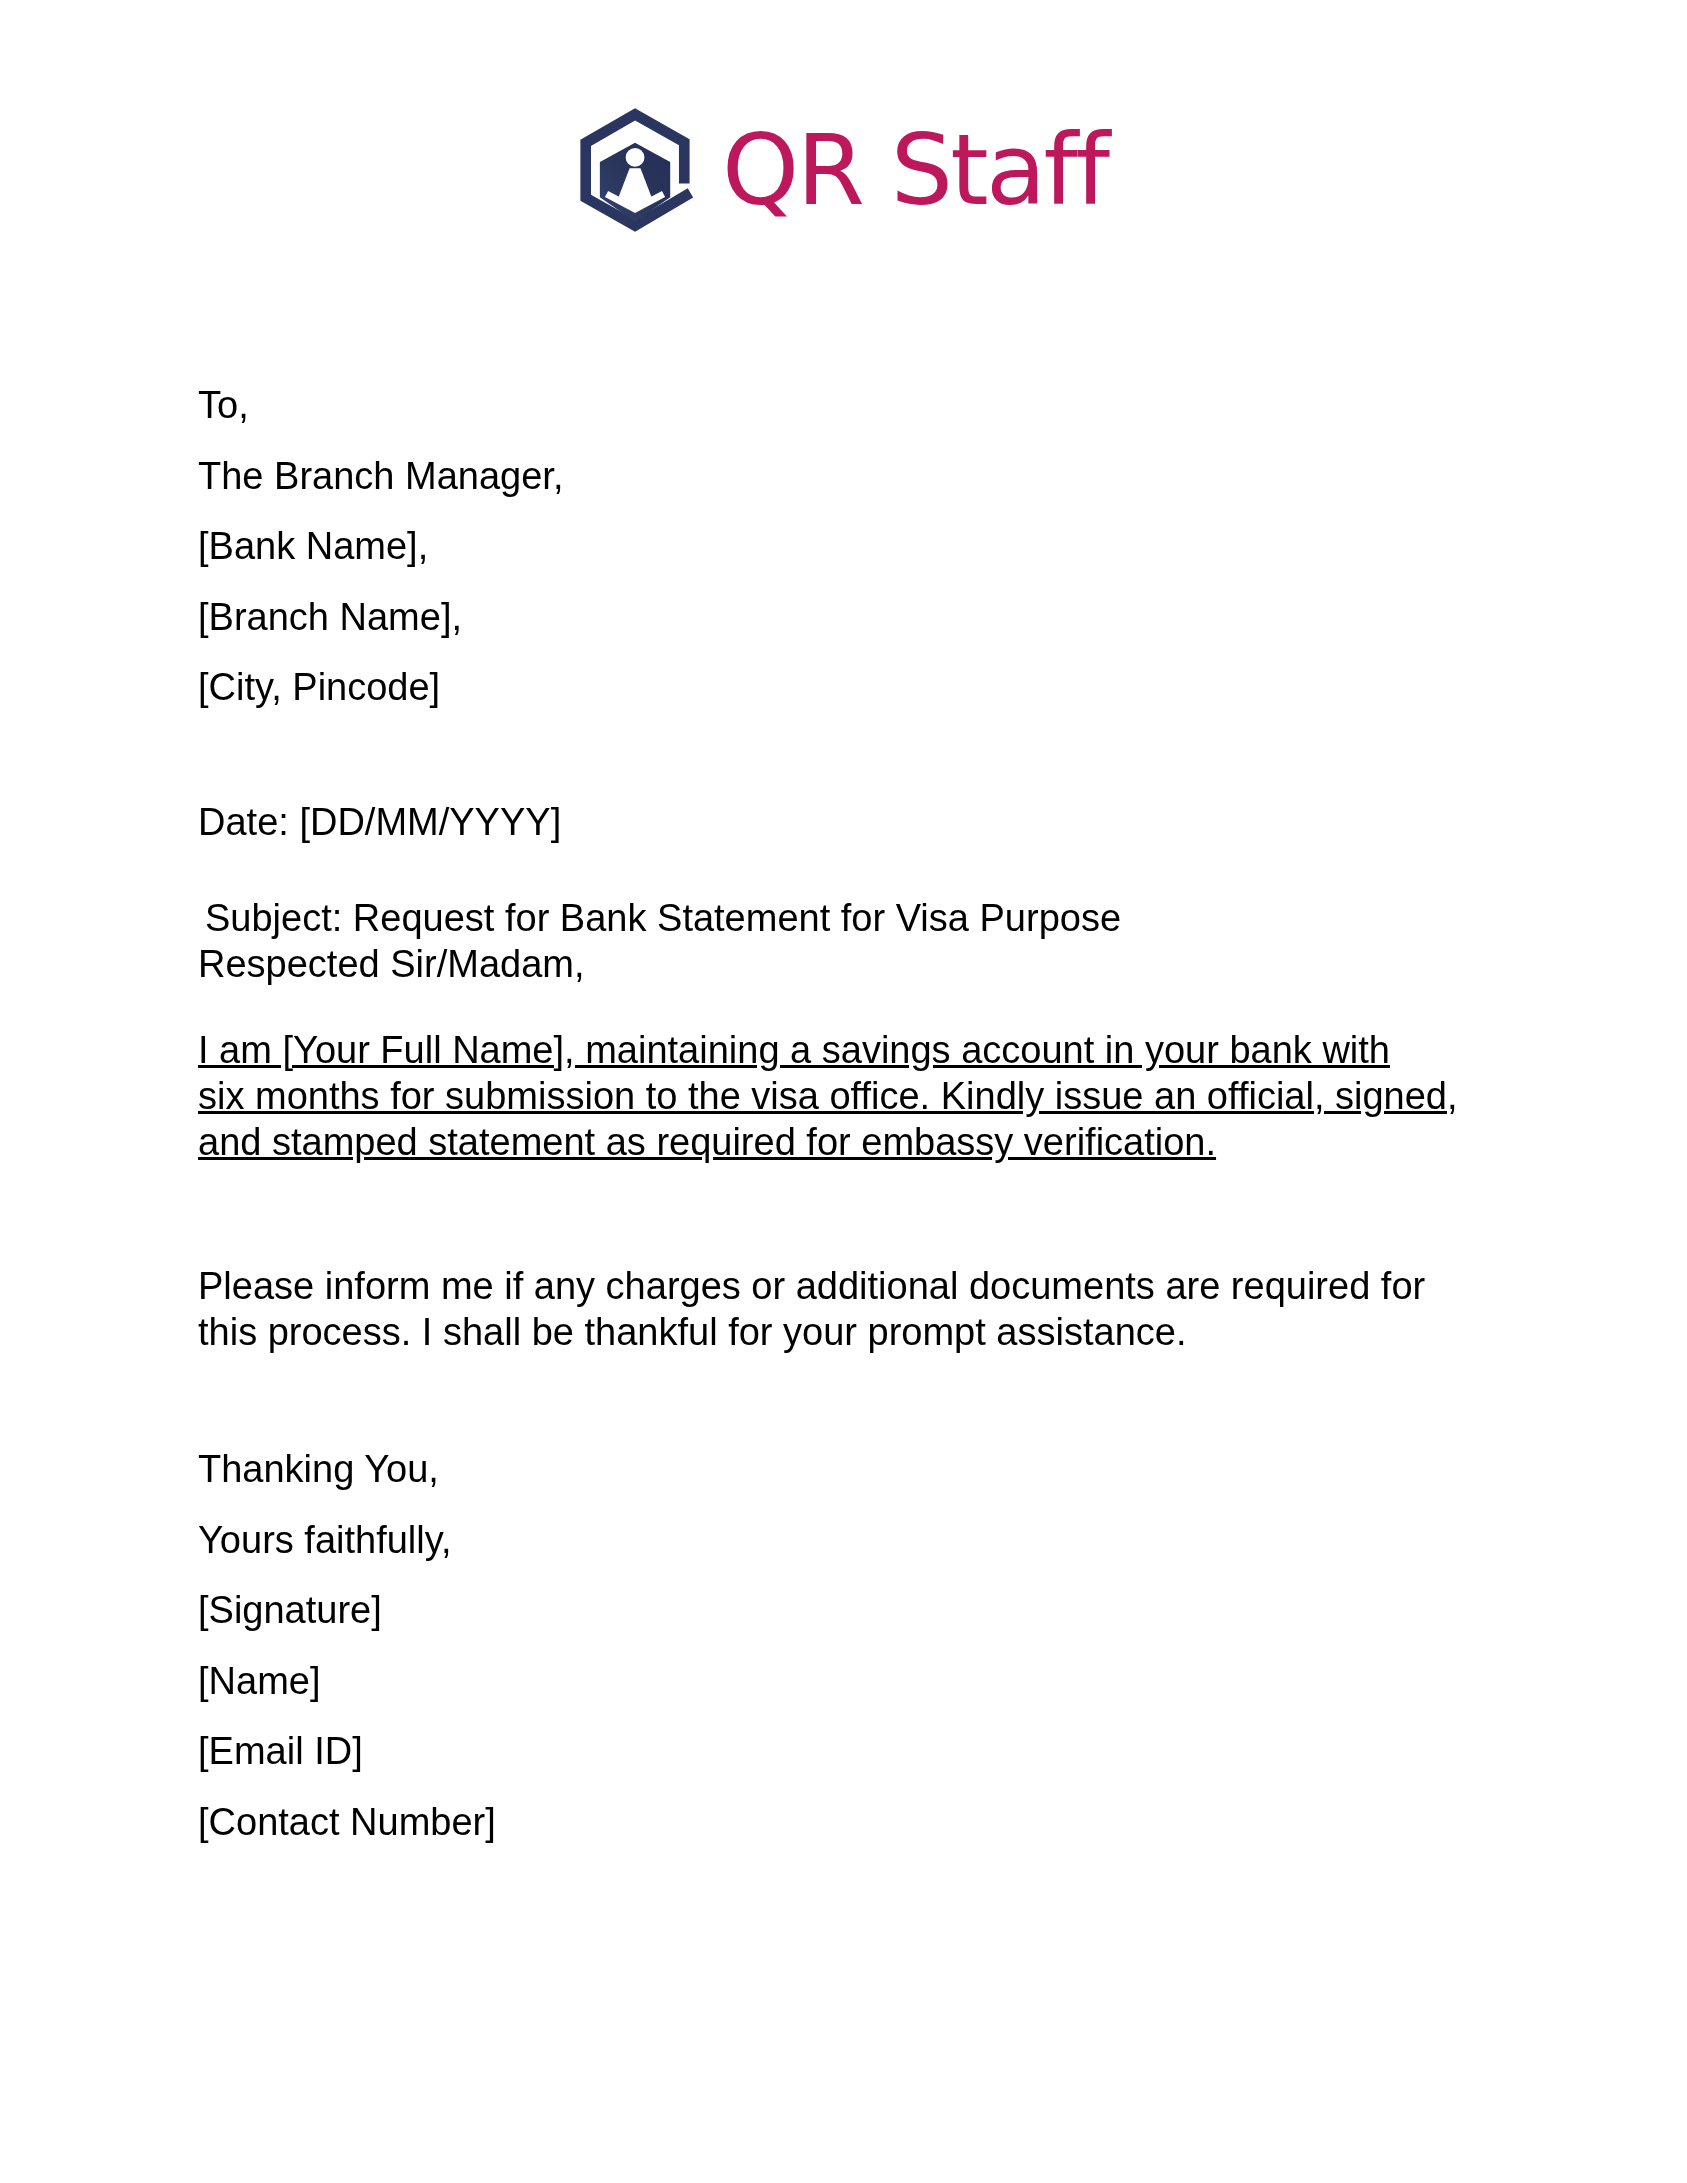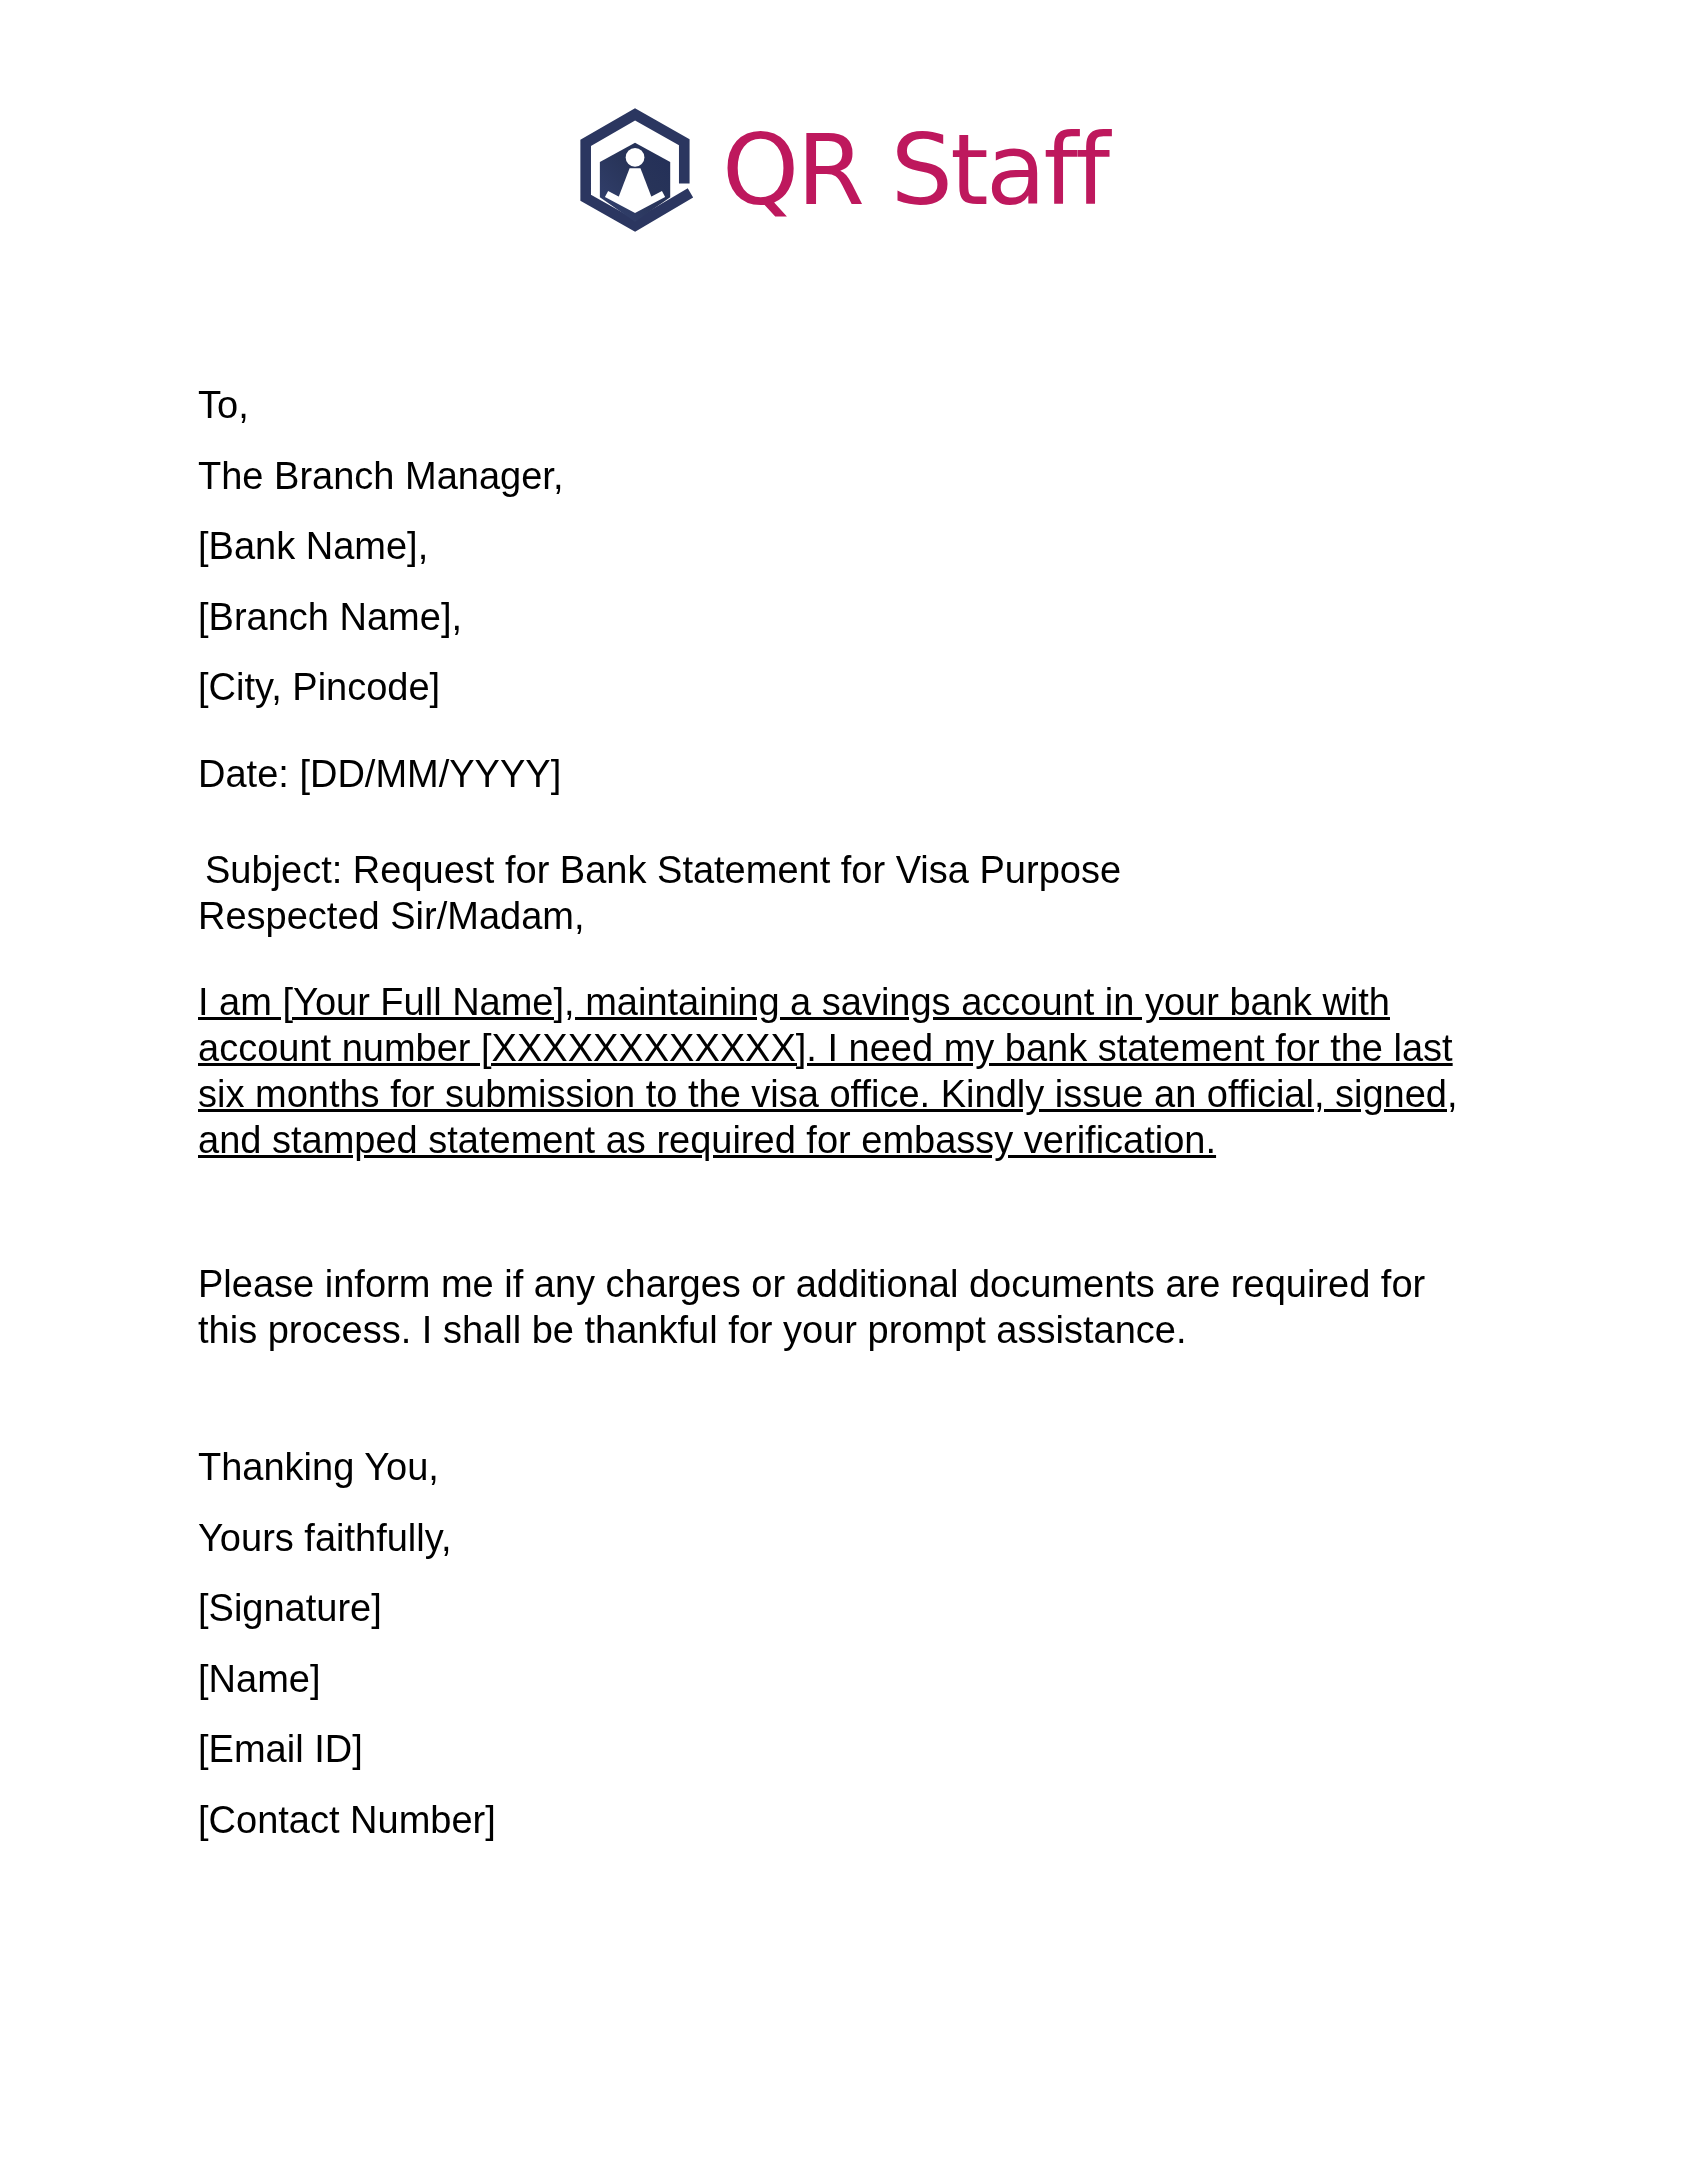--- a/index.html
+++ b/index.html
@@ -29,21 +29,21 @@
     color: #be185d;
     white-space: nowrap;
   }
   .content {
     padding: 0 198px;
   }
   .line { white-space: nowrap; }
   
   .to-line        { margin-top: 150px; }
   .addr-gap       { margin-top: 24.5px; }
-  .date-line      { margin-top: 41px; }
+  .date-line      { margin-top: 89px; }
   .subject-line   { margin-top: 50px; margin-left: 7px; }
   .salutation     { }
   .para1          { margin-top: 40px; text-decoration: underline; }
   .para2          { margin-top: 98px; }
   .closing-first  { margin-top: 91px; }
   .closing-gap    { margin-top: 24.5px; }
 </style>
 </head>
 <body>
 
@@ -83,21 +83,20 @@
       <div class="line addr-gap">[Branch Name],</div>
       <div class="line addr-gap">[City, Pincode]</div>
     </div>
 
     <div class="line date-line">Date: [DD/MM/YYYY]</div>
     <div class="line subject-line">Subject: Request for Bank Statement for Visa Purpose</div>
     <div class="line salutation">Respected Sir/Madam,</div>
 
     <div class="para1">
       <div class="line">I am [Your Full Name], maintaining a savings account in your bank with</div>
-      <div class="line">account number [XXXXXXXXXXXX]. I need my bank statement for the last</div>
       <div class="line">six months for submission to the visa office. Kindly issue an official, signed,</div>
       <div class="line">and stamped statement as required for embassy verification.</div>
     </div>
 
     <div class="para2">
       <div class="line">Please inform me if any charges or additional documents are required for</div>
       <div class="line">this process. I shall be thankful for your prompt assistance.</div>
     </div>
 
     <div>

